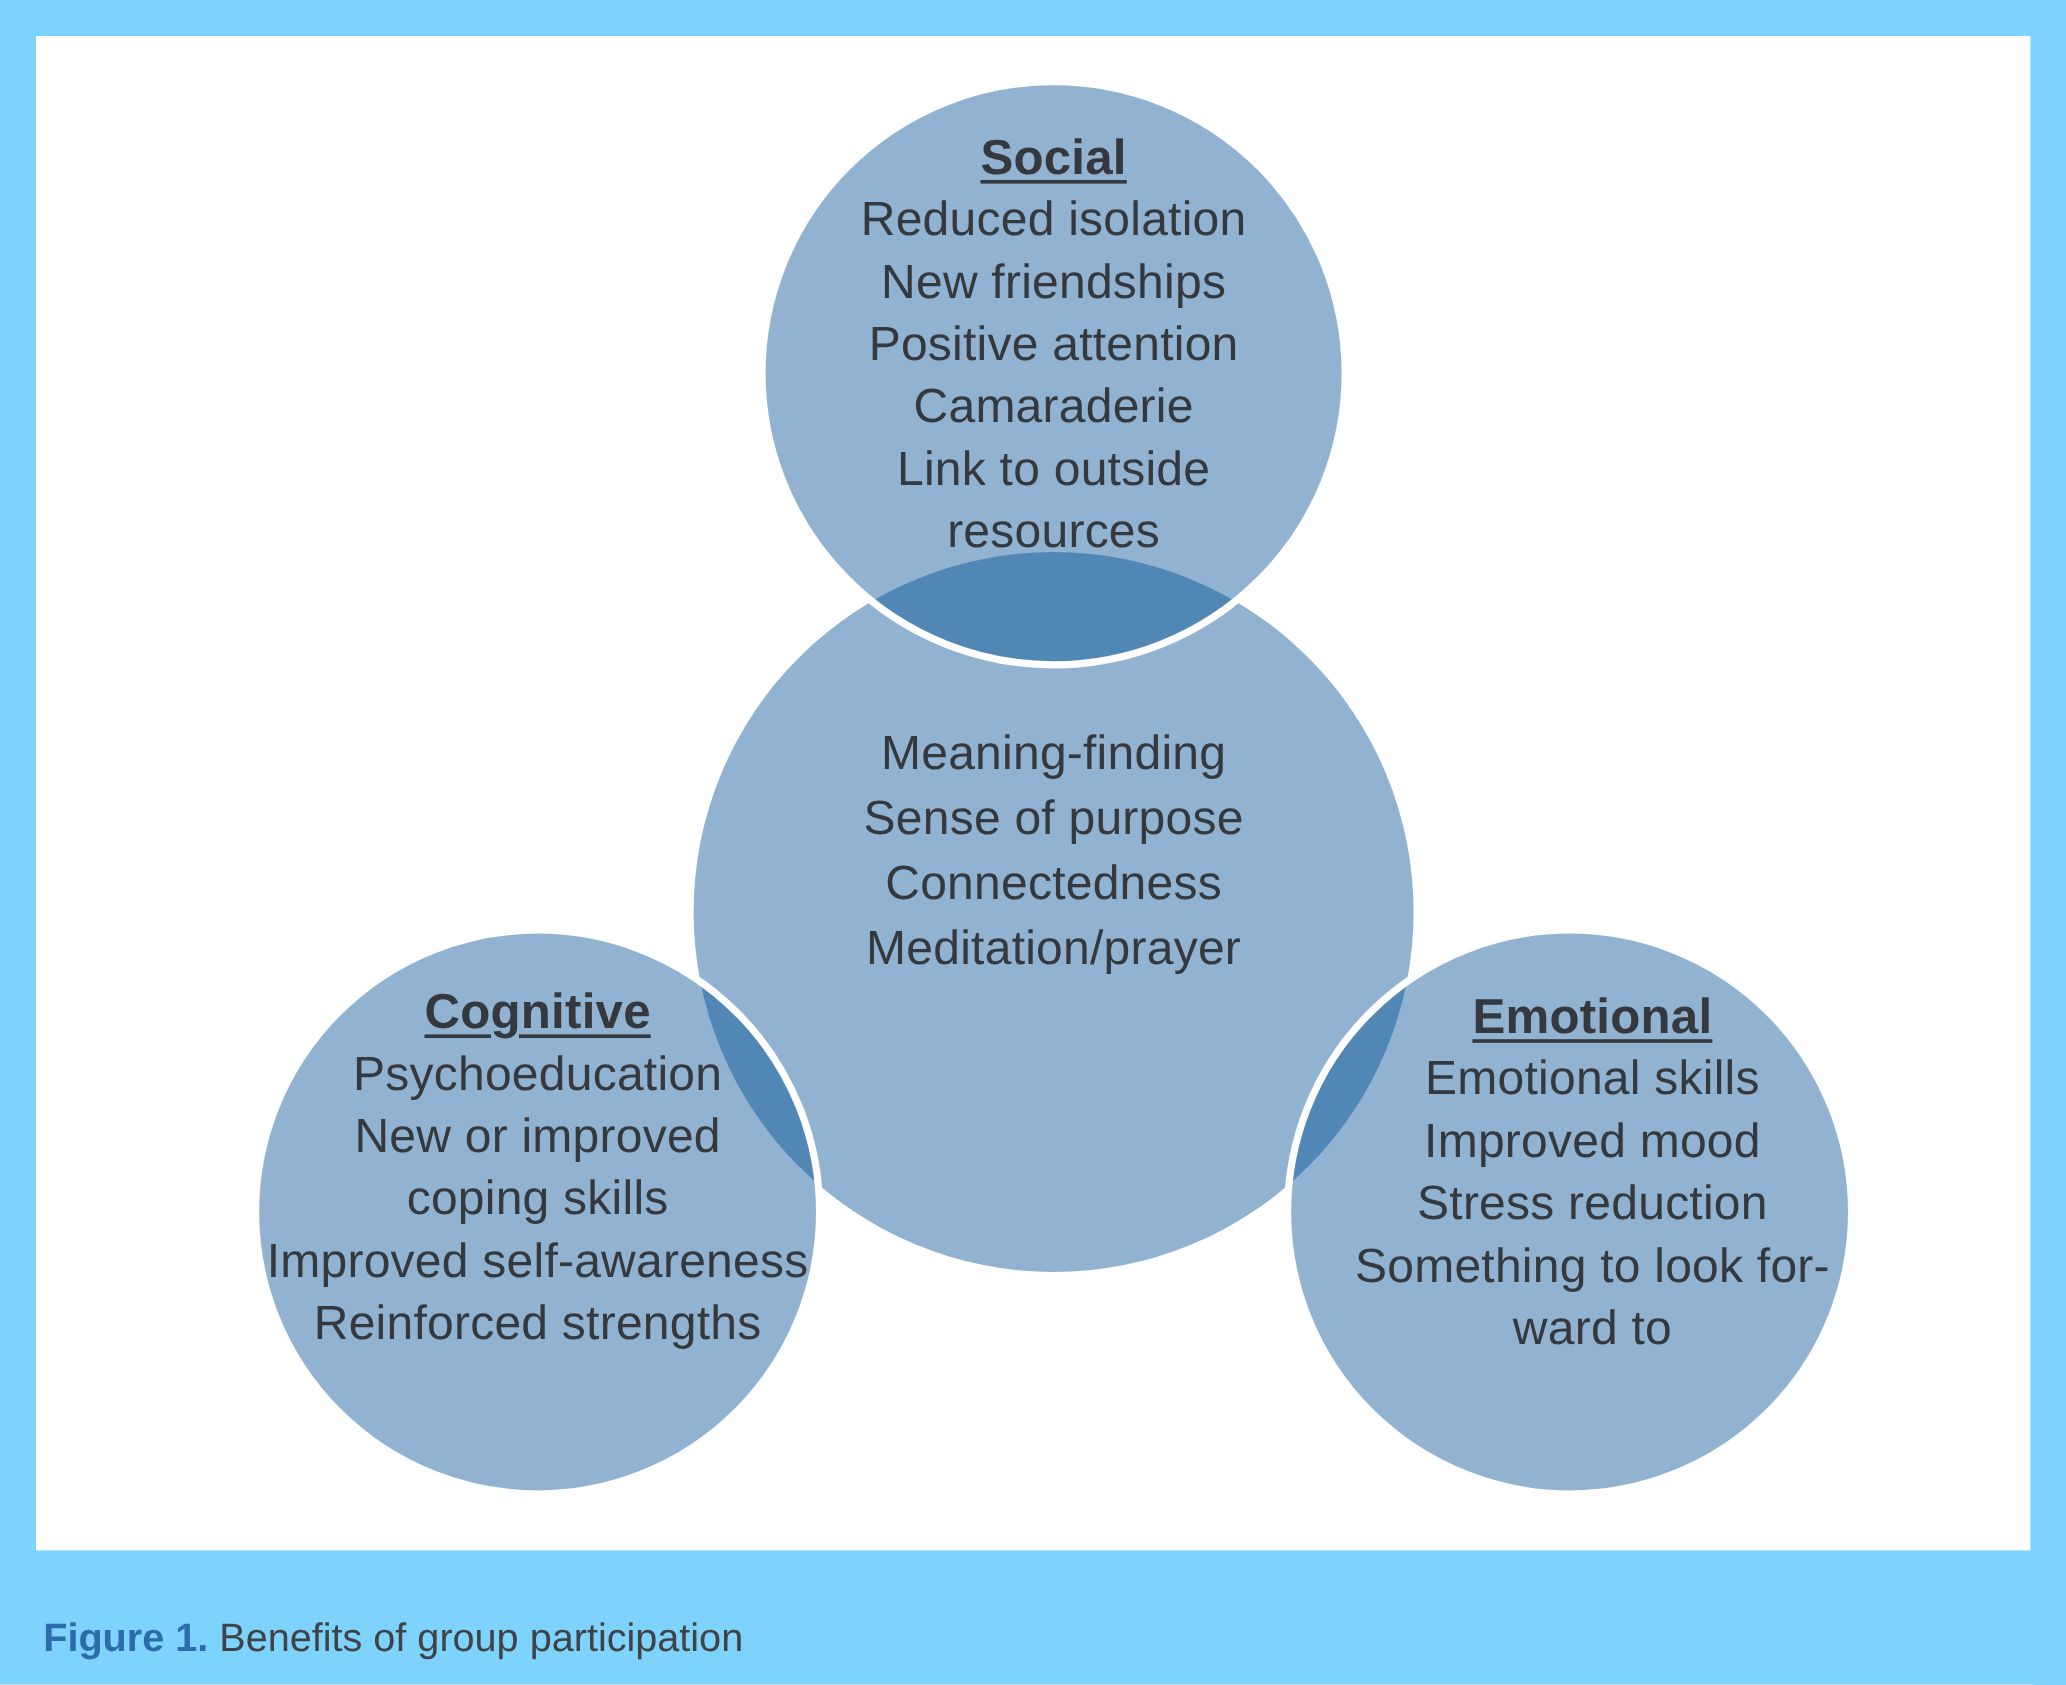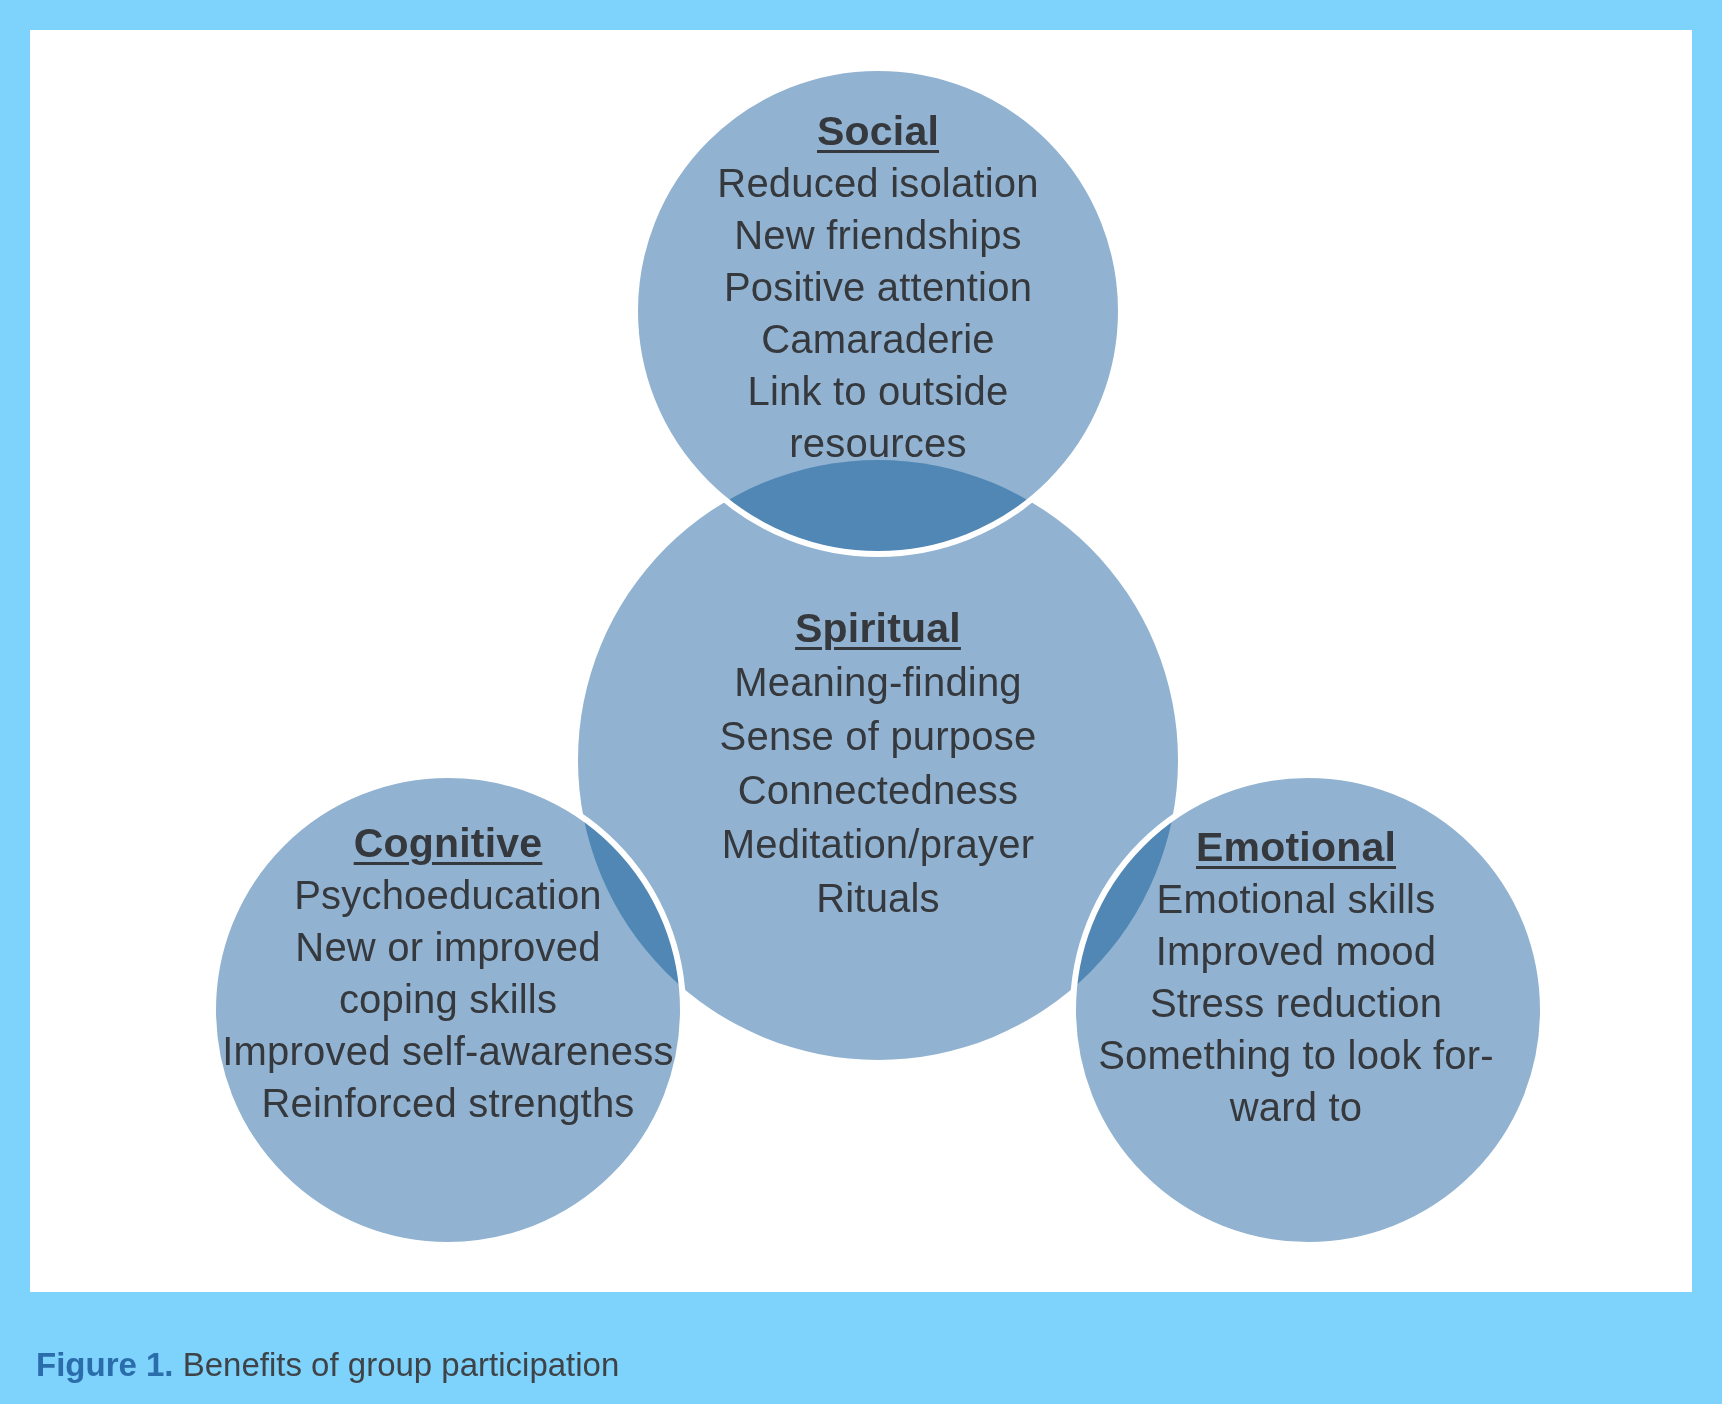--- a/index.html
+++ b/index.html
@@ -20,21 +20,21 @@
   }
   .circle-label .title {
     font-weight:bold; font-size:41px;
     text-decoration:underline;
     text-decoration-thickness:3px;
     text-underline-offset:5px;
   }
   .label-social    { left:578px; top:105px; }
   .label-spiritual { left:578px; top:601px; line-height:54px; }
   .label-cognitive { left:148px; top:817px; }
-  .label-emotional { left:996px; top:821px; }
+  .label-emotional { left:1027px; top:821px; }
   .caption {
     position:absolute; left:36px; top:1346px;
     font-size:33px; color:#3f4347;
   }
   .caption .fig-label { font-weight:bold; color:#2b6cab;margin-top:24px; }
 </style>
 </head>
 <body>
 
 <div class="stage">
@@ -70,27 +70,25 @@
         <div>Reduced isolation</div>
         <div>New friendships</div>
         <div>Positive attention</div>
         <div>Camaraderie</div>
         <div>Link to outside</div>
         <div>resources</div>
       </div>
   </div>
 
   <div class="circle-label label-spiritual">
-    <div class="title">Spiritual</div>
     <div class="lines">
         <div>Meaning-finding</div>
         <div>Sense of purpose</div>
         <div>Connectedness</div>
         <div>Meditation/prayer</div>
-        <div>Rituals</div>
       </div>
   </div>
 
   <div class="circle-label label-cognitive">
     <div class="title">Cognitive</div>
     <div class="lines">
         <div>Psychoeducation</div>
         <div>New or improved</div>
         <div>coping skills</div>
         <div>Improved self-awareness</div>

